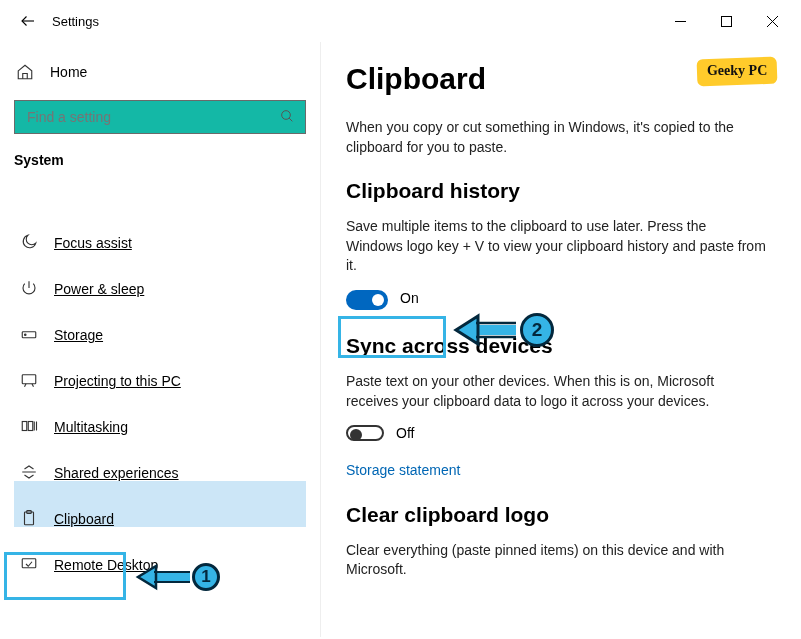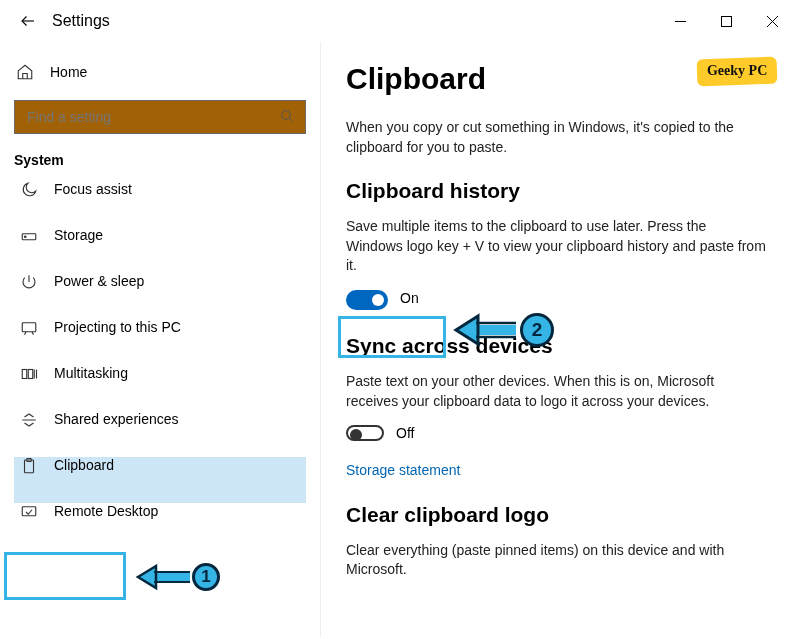--- a/index.html
+++ b/index.html
@@ -1,32 +1,32 @@
 <!DOCTYPE html>
 <html><head>
   <meta charset="utf-8">
   <style>
     * { box-sizing: border-box; font-family: "Segoe UI", Arial, sans-serif; }
     body { margin: 0; width: 801px; height: 639px; background: #fff; overflow: hidden; font-size: 14px; color: #000; }
     .titlebar { height: 42px; display: flex; align-items: center; padding: 0 6px; }
     .titlebar .back-btn { width: 44px; height: 42px; display: flex; align-items: center; justify-content: center; color: #000; }
-    .titlebar .title { font-size: 16px; margin-left: 2px; }
+    .titlebar .title { font-size: 13px; margin-left: 2px; }
     .win-controls { margin-left: auto; display: flex; }
     .win-controls > div { width: 46px; height: 30px; display: flex; align-items: center; justify-content: center; }
     .win-controls svg { width: 11px; height: 11px; }
     .app { display: flex; height: calc(639px - 42px); }
     .sidebar { width: 320px; padding: 10px 14px 8px 14px; position: relative; }
     .home-row { display: flex; align-items: center; height: 40px; margin-bottom: 8px; }
     .home-row .icon { width: 22px; display: flex; justify-content: center; margin-right: 14px; }
-    .search { display: flex; align-items: center; border: 1px solid #6a6a6a; height: 34px; padding: 0 10px; margin-bottom: 18px; background: #a16207; }
+    .search { display: flex; align-items: center; border: 1px solid #6a6a6a; height: 34px; padding: 0 10px; margin-bottom: 18px; background: #14b8a6; }
     .search input { border: none; outline: none; flex: 1; font-size: 14px; background: transparent; }
     .search .search-icon { color: #555; }
-    .section-title { font-weight: 600; font-size: 14px; margin-bottom: 13px; }
+    .section-title { font-weight: 600; font-size: 14px; margin-bottom: 37px; }
     .nav-list { list-style: none; padding: 0; margin: 0; }
-    .nav-item { display: flex; align-items: flex-start; height: 46px; padding-left: 4px; }
+    .nav-item { display: flex; align-items: flex-end; height: 46px; padding-left: 4px; text-decoration: underline; }
     .nav-item .icon { width: 22px; display: flex; justify-content: center; margin-right: 14px; color: #333; }
     .nav-item.selected { background: #cce6f7; }
     .sel-outline { position: absolute; border: 3px solid #35b4e6; left: 4px; width: 122px; height: 48px; }
     .main { flex: 1; padding: 20px 28px 0 26px; overflow: hidden; position: relative; }
     .main h1 { font-size: 30px; font-weight: 600; margin: 0 0 22px 0; }
     .main h2 { font-size: 21px; font-weight: 600; margin: 22px 0 14px 0; }
     .main p { font-size: 14px; color: #222; margin: 0 0 14px 0; line-height: 1.4; max-width: 420px; }
     .main a.link { color: #0066b4; text-decoration: none; font-size: 14px; }
     .toggle-row { display: flex; height: 22px; }
     .toggle { width: 42px; height: 20px; border-radius: 10px; position: relative; }
@@ -107,34 +107,34 @@
         <span class="icon">
             <svg width="18" height="18" viewBox="0 0 24 24" fill="none" stroke="#333" stroke-width="1.5">
               <path d="M21 13.5A8.5 8.5 0 1 1 10.5 3 6.5 6.5 0 0 0 21 13.5z"></path>
             </svg>
           </span>
         <span>Focus assist</span>
       </li>
       <li class="nav-item">
         <span class="icon">
             <svg width="18" height="18" viewBox="0 0 24 24" fill="none" stroke="#333" stroke-width="1.5">
+              <path d="M12 3v9"></path>
+              <path d="M6.3 6.3a8 8 0 1 0 11.4 0"></path>
+            </svg>
+          </span>
+        <span>Power &amp; sleep</span>
+      </li>
+      <li class="nav-item">
+        <span class="icon">
+            <svg width="18" height="18" viewBox="0 0 24 24" fill="none" stroke="#333" stroke-width="1.5">
               <rect x="3" y="9" width="18" height="8" rx="1"></rect>
               <circle cx="7" cy="13" r="1" fill="#333"></circle>
             </svg>
           </span>
         <span>Storage</span>
-      </li>
-      <li class="nav-item">
-        <span class="icon">
-            <svg width="18" height="18" viewBox="0 0 24 24" fill="none" stroke="#333" stroke-width="1.5">
-              <path d="M12 3v9"></path>
-              <path d="M6.3 6.3a8 8 0 1 0 11.4 0"></path>
-            </svg>
-          </span>
-        <span>Power &amp; sleep</span>
       </li>
       <li class="nav-item">
         <span class="icon">
             <svg width="18" height="18" viewBox="0 0 24 24" fill="none" stroke="#333" stroke-width="1.5">
               <rect x="3" y="5" width="18" height="12" rx="1"></rect>
               <path d="M8 17l-2 4M16 17l2 4"></path>
             </svg>
           </span>
         <span>Projecting to this PC</span>
       </li>

